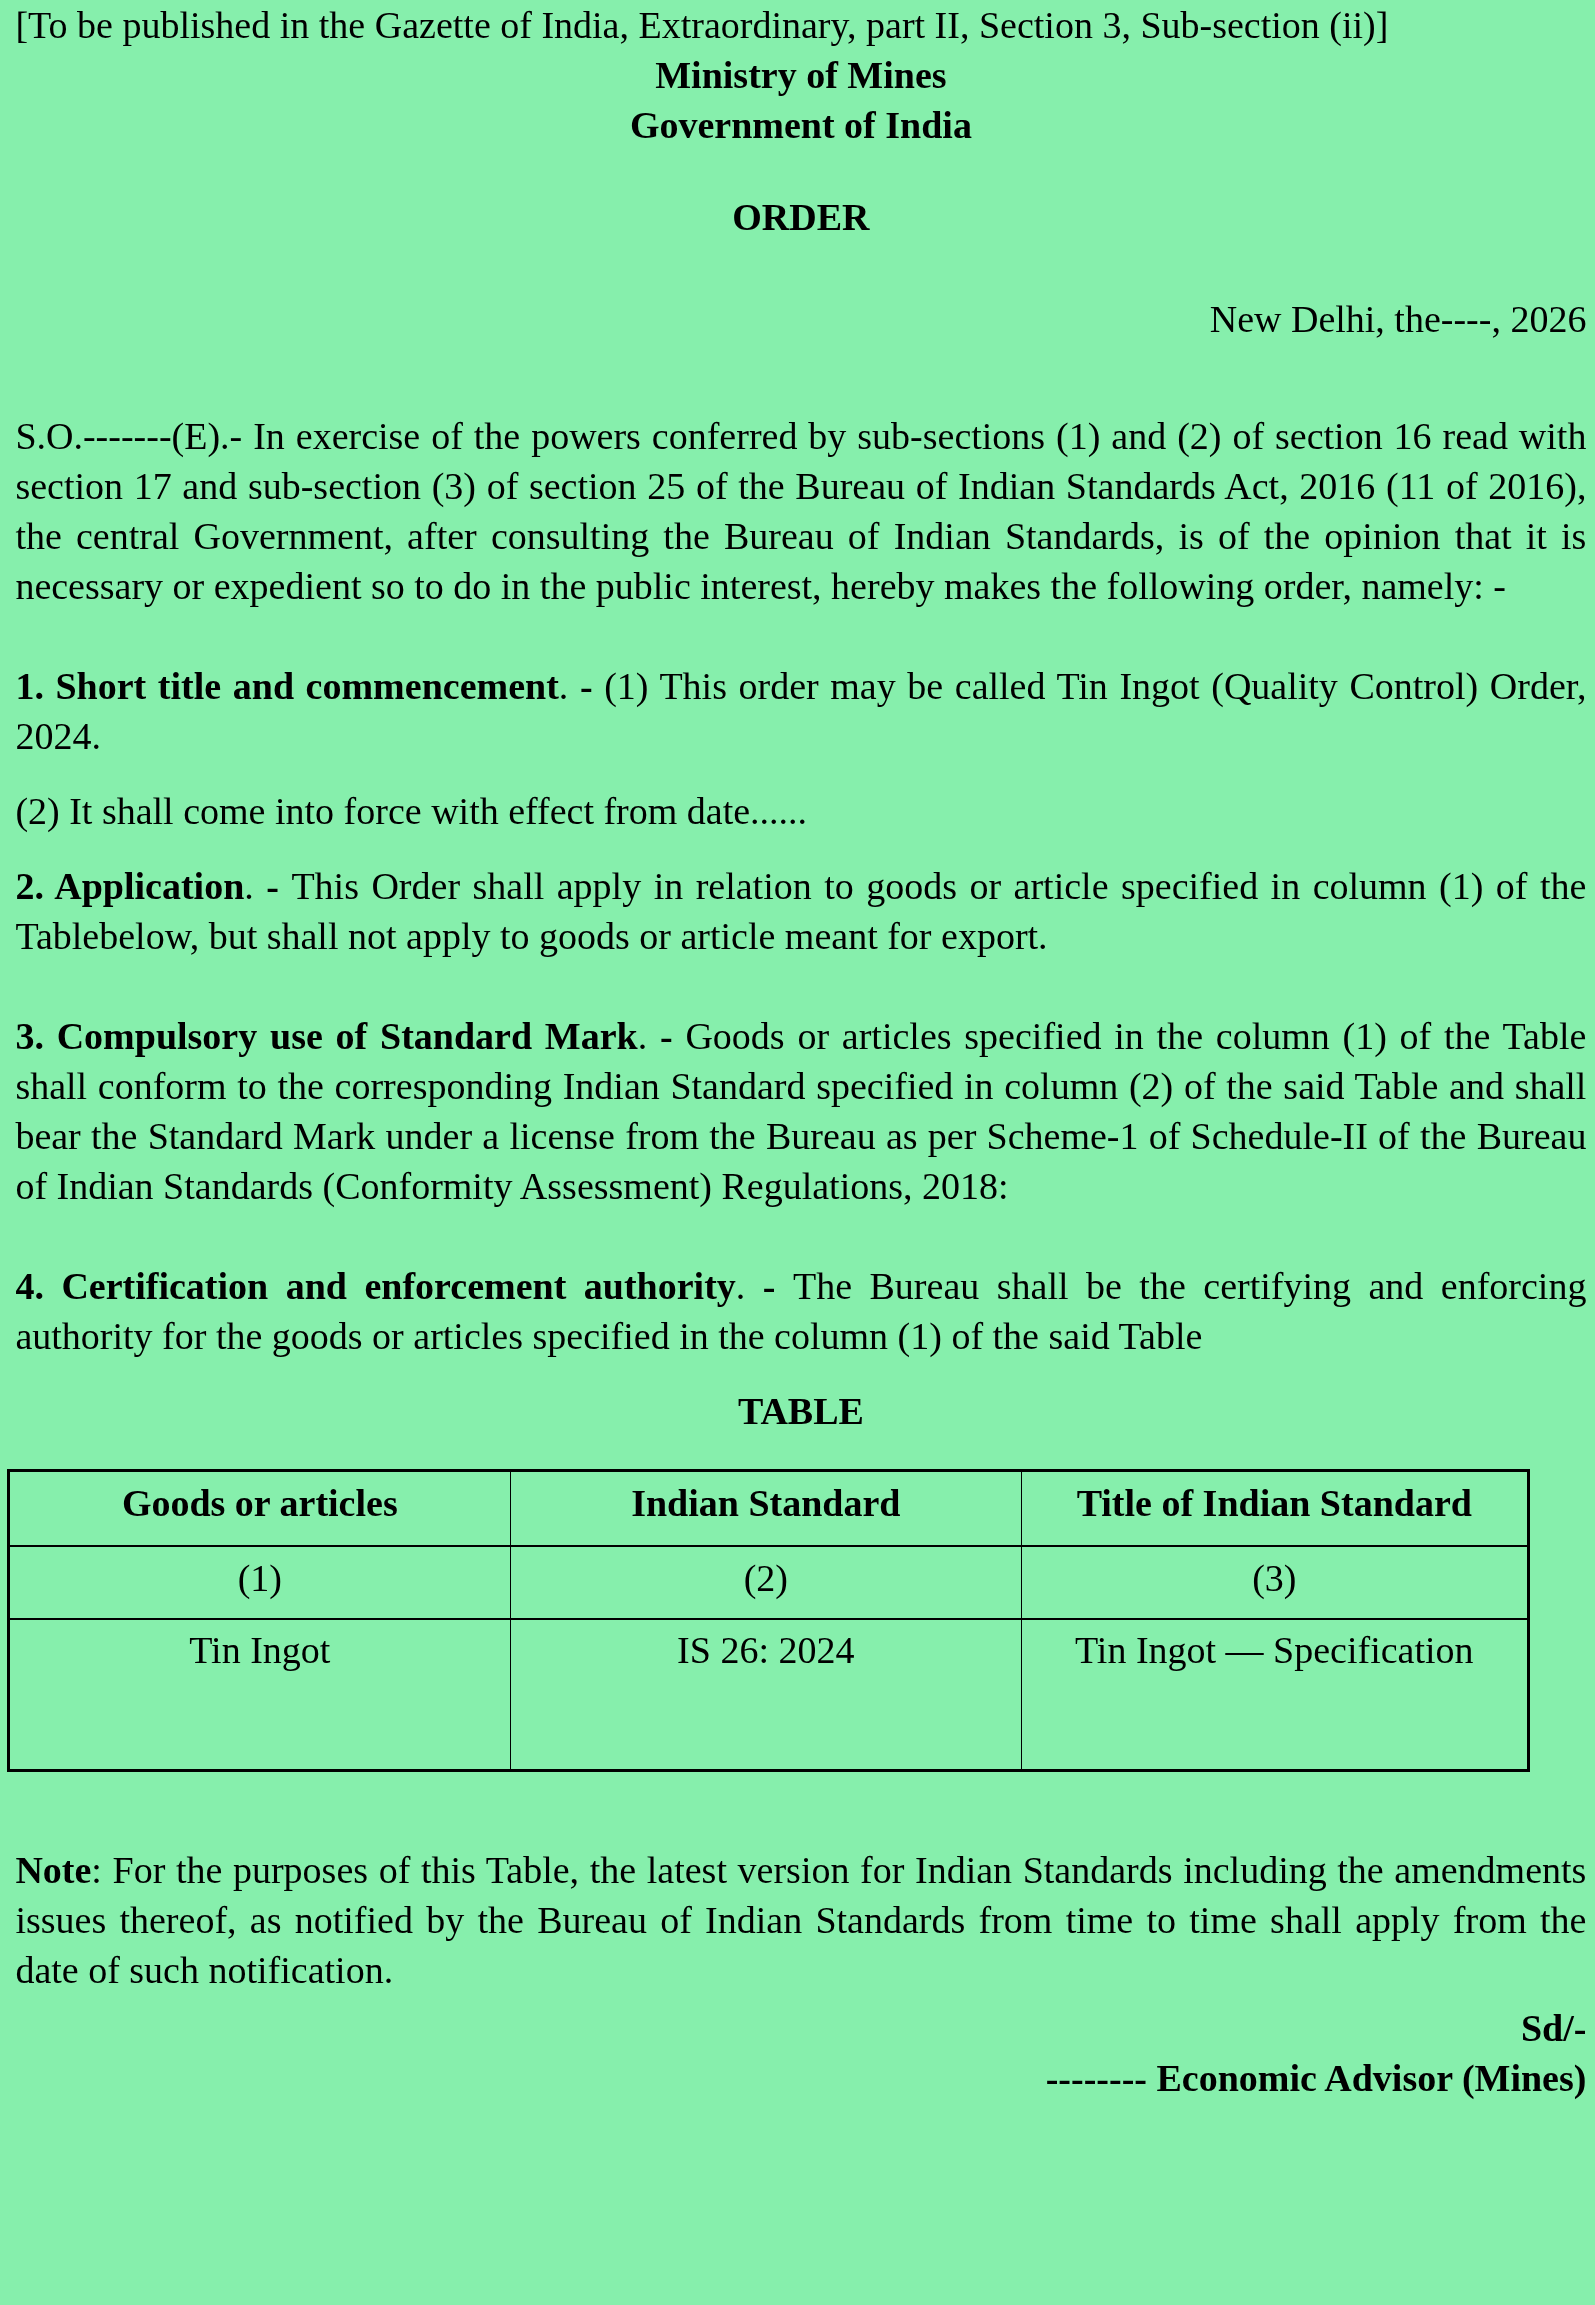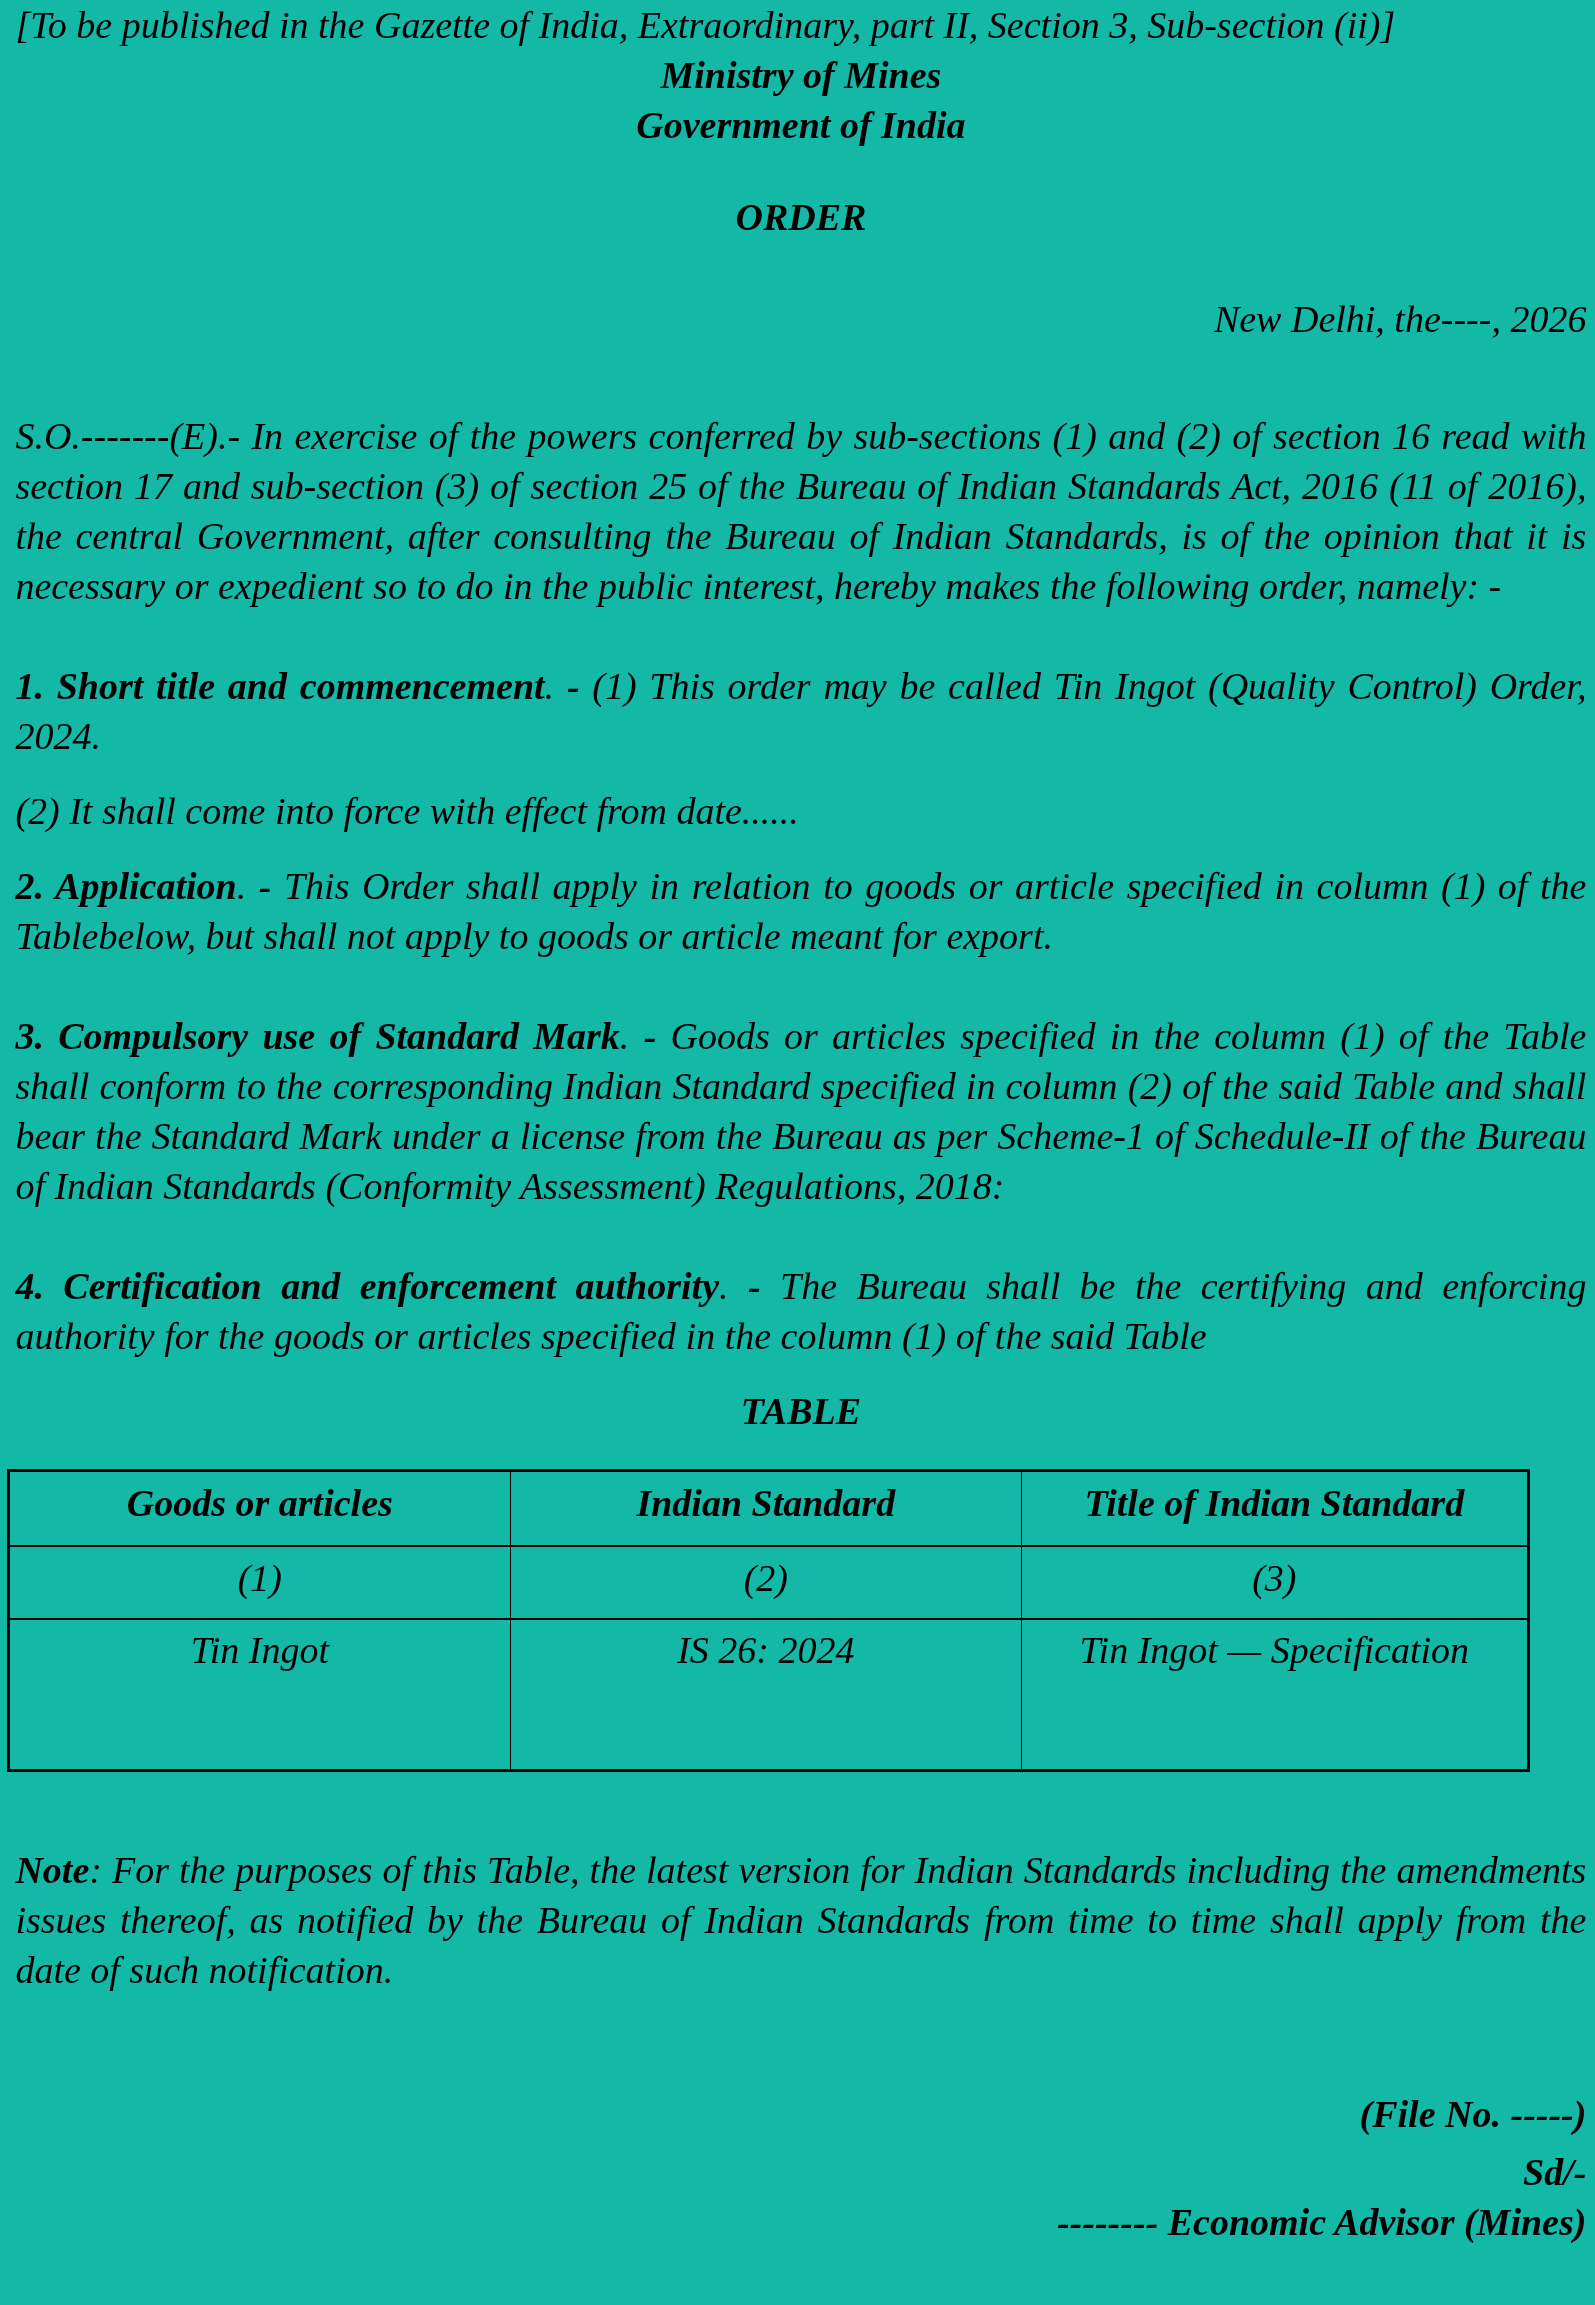--- a/index.html
+++ b/index.html
@@ -5,28 +5,27 @@
   html, body {
     margin: 0;
     padding: 0;
     background: #ffffff;
   }
   .page {
     position: relative;
     width: 1596px;
     height: 2306px;
     box-sizing: border-box;
-    background: #14b8a6;
+    background: #86efac;
     color: #000000;
     font-family: "Liberation Serif", "DejaVu Serif", serif;
     font-size: 38px;
     line-height: 50px;
     padding: 0 9.6px 0 15.4px;
     overflow: hidden;
-    font-style: italic;
   }
   p { margin: 0; }
   .center  { text-align: center; }
   .right   { text-align: right; }
   .justify { text-align: justify; }
   .bold    { font-weight: bold; }
 
   .order-heading { margin-top: 42px; }
   .place-date    { margin-top: 52px; }
   .preamble      { margin-top: 67px; }
@@ -121,20 +120,19 @@
       <tr class="data-row">
         <td>Tin Ingot</td>
         <td>IS 26: 2024</td>
         <td>Tin Ingot — Specification</td>
       </tr>
     </tbody>
   </table>
 
   <p class="justify note"><b>Note</b><span>: For the purposes of this Table, the latest version for Indian Standards including the amendments issues thereof, as notified by the Bureau of Indian Standards from time to time shall apply from the date of such notification.</span></p>
 
-  <p class="right bold file-no">(File No. -----)</p>
 
   <p class="right bold sd">Sd/-</p>
 
   <p class="right bold">-------- Economic Advisor (Mines)</p>
 
 </div>
 
 
 </body></html>

